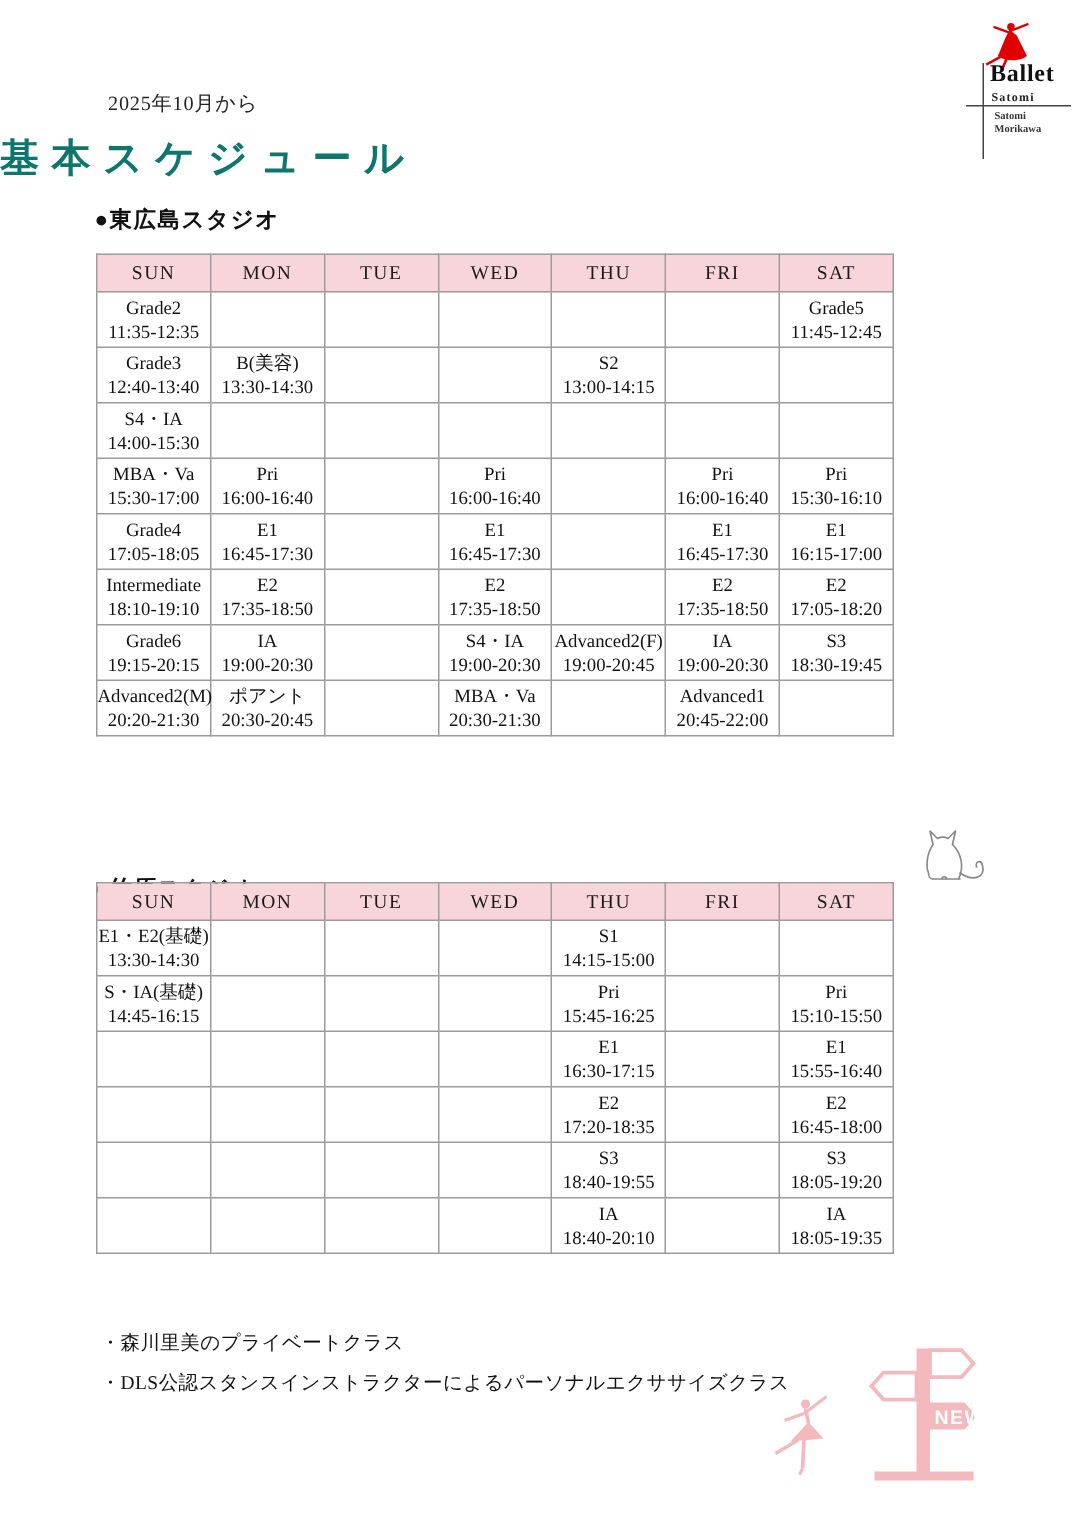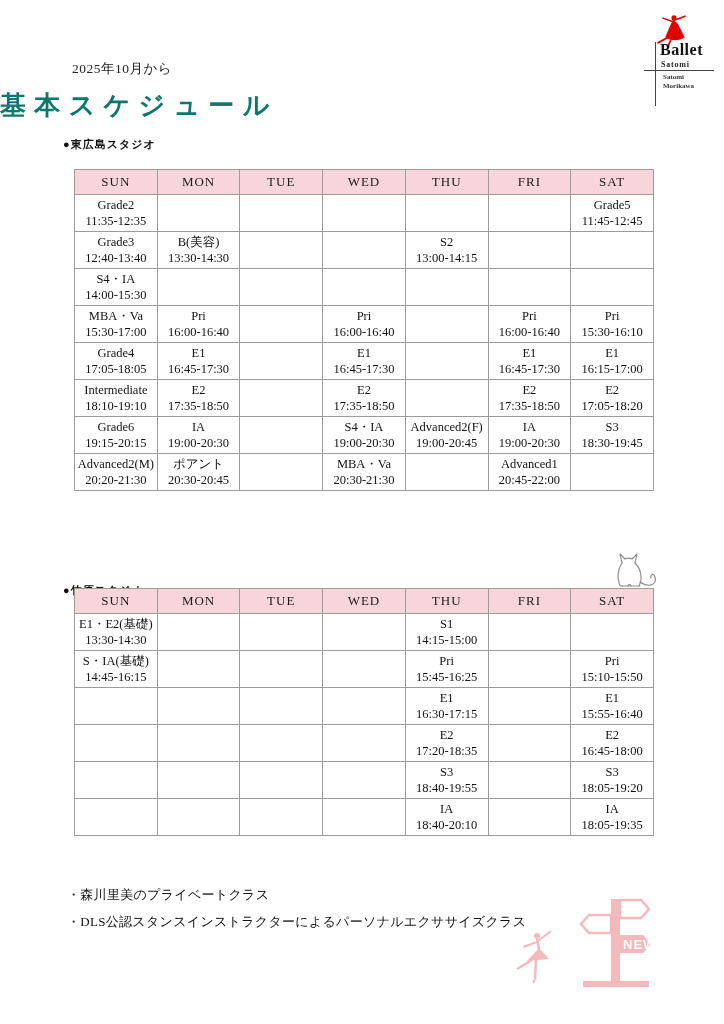--- a/index.html
+++ b/index.html
@@ -31,26 +31,26 @@
   .logo-sub{position:absolute;left:29px;top:47px;font-size:8px;font-weight:bold;letter-spacing:.8px;color:#222;}
   .logo-owner1{position:absolute;left:31px;top:60px;font-size:7px;font-weight:bold;color:#333;}
   .logo-owner2{position:absolute;left:31px;top:69px;font-size:7px;font-weight:bold;color:#333;}
   
   .page-title{
     position:absolute;left:0;top:88px;width:100%;
     text-align:left;font-size:26px;font-weight:bold;
     letter-spacing:.32em;color:#0f766e;
   }
   
-  .section-label{position:absolute;left:63px;font-size:11px;font-weight:bold;color:#111;letter-spacing:1px;}
+  .section-label{position:absolute;left:63px;font-size:15px;font-weight:bold;color:#111;letter-spacing:1px;}
   .section-1{top:137px;}
   .section-2{top:583px;}
   
   table.schedule{
-    position:absolute;left:74px;width:580px;
+    position:absolute;left:64px;width:532px;
     border-collapse:collapse;table-layout:fixed;
     border:1.5px solid #8a8a8a;
     padding-left:40px;
   }
   .table-1{top:169px;}
   .table-2{top:588px;}
   table.schedule th{
     height:25px;background:var(--header-pink);
     border:1px solid var(--table-border);
     font-size:13px;font-weight:normal;letter-spacing:1px;color:#1a1a1a;

